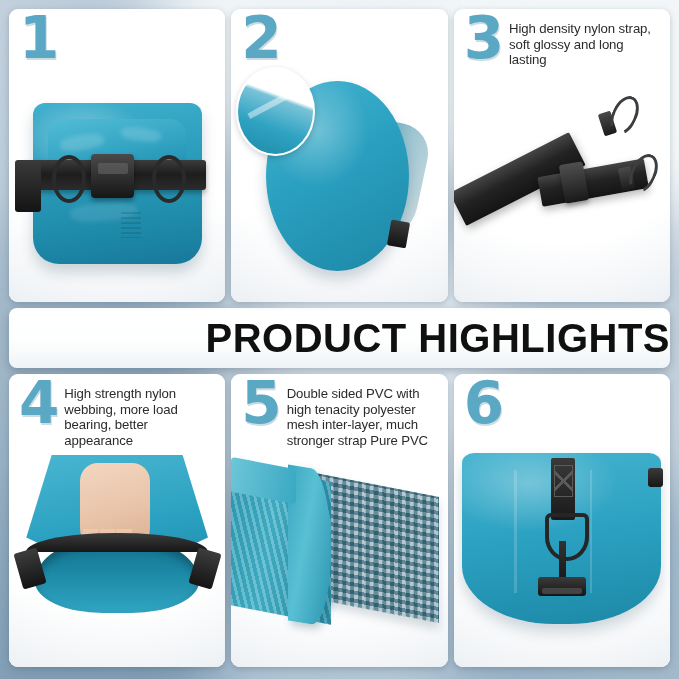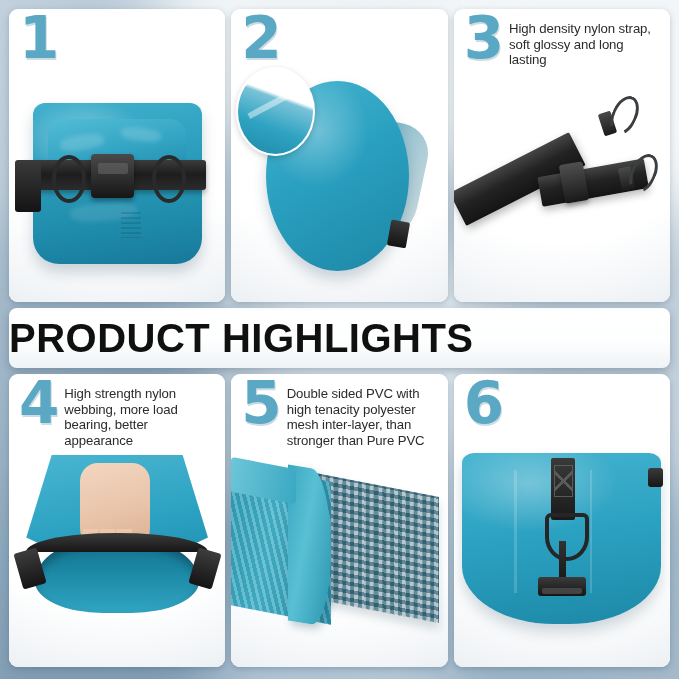--- a/index.html
+++ b/index.html
@@ -51,21 +51,21 @@
   }
   .photo{flex:1 1 auto;position:relative;overflow:hidden;
          background:radial-gradient(120% 95% at 50% 22%,#ffffff 0%,#ffffff 55%,#f0f3f6 86%,#e4e9ee 100%);}
 
   
   #banner{
     flex:0 0 60px;margin:0 0 0 0;
     background:linear-gradient(180deg,#ffffff 0%,#fdfefe 55%,#eff3f6 100%);
     border-radius:8px;
     box-shadow:0 3px 8px rgba(40,60,80,.32);
-    display:flex;align-items:center;justify-content:flex-start;
+    display:flex;align-items:center;justify-content:flex-end;
   }
   #banner .t{
     font-family:"Liberation Sans", sans-serif;
     font-size:40px;font-weight:700;color:#101010;letter-spacing:.5px;
   }
 
   
   .p1 .bag{
     position:absolute;left:11%;top:16%;width:78%;height:68%;
     border-radius:12px 12px 26px 26px;
@@ -357,21 +357,21 @@
         <div class="mouth"></div>
         <div class="web"></div>
         <div class="clipend ce1"></div>
         <div class="clipend ce2"></div>
       </div>
     </div>
 
     <div class="card p5">
       <div class="head">
         <div class="num">5</div>
-        <div class="desc">Double sided PVC with high tenacity polyester mesh inter-layer, than stronger than Pure PVC</div>
+        <div class="desc">Double sided PVC with high tenacity polyester mesh inter-layer, much stronger strap Pure PVC</div>
       </div>
       <div class="photo">
         <div class="mesh"></div>
         <div class="sheet"></div>
         <div class="roll"></div>
         <div class="edge"></div>
       </div>
     </div>
 
     <div class="card p6">

